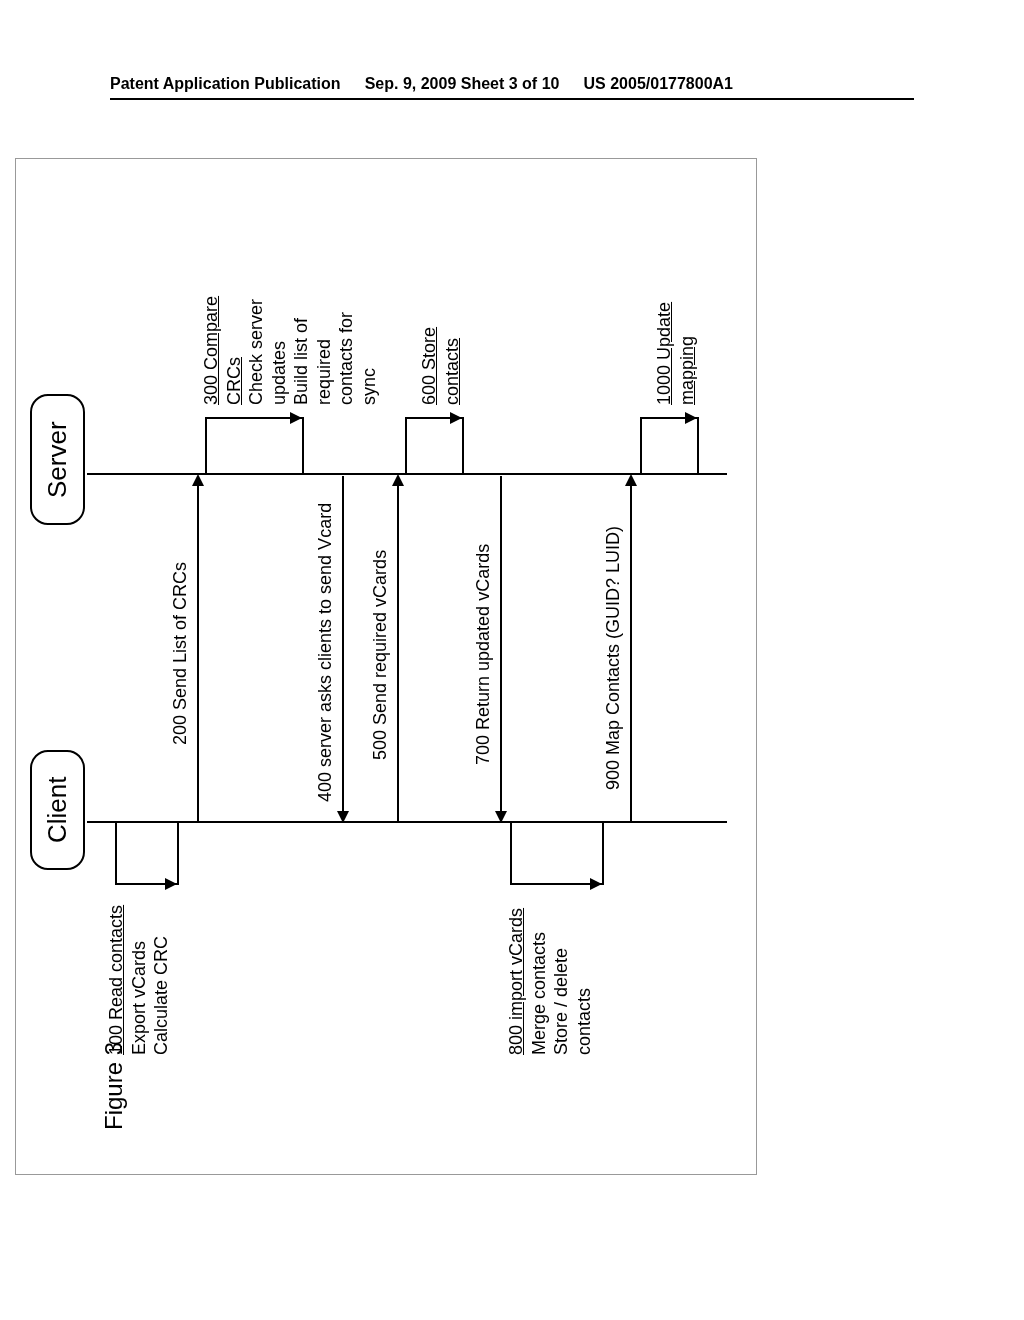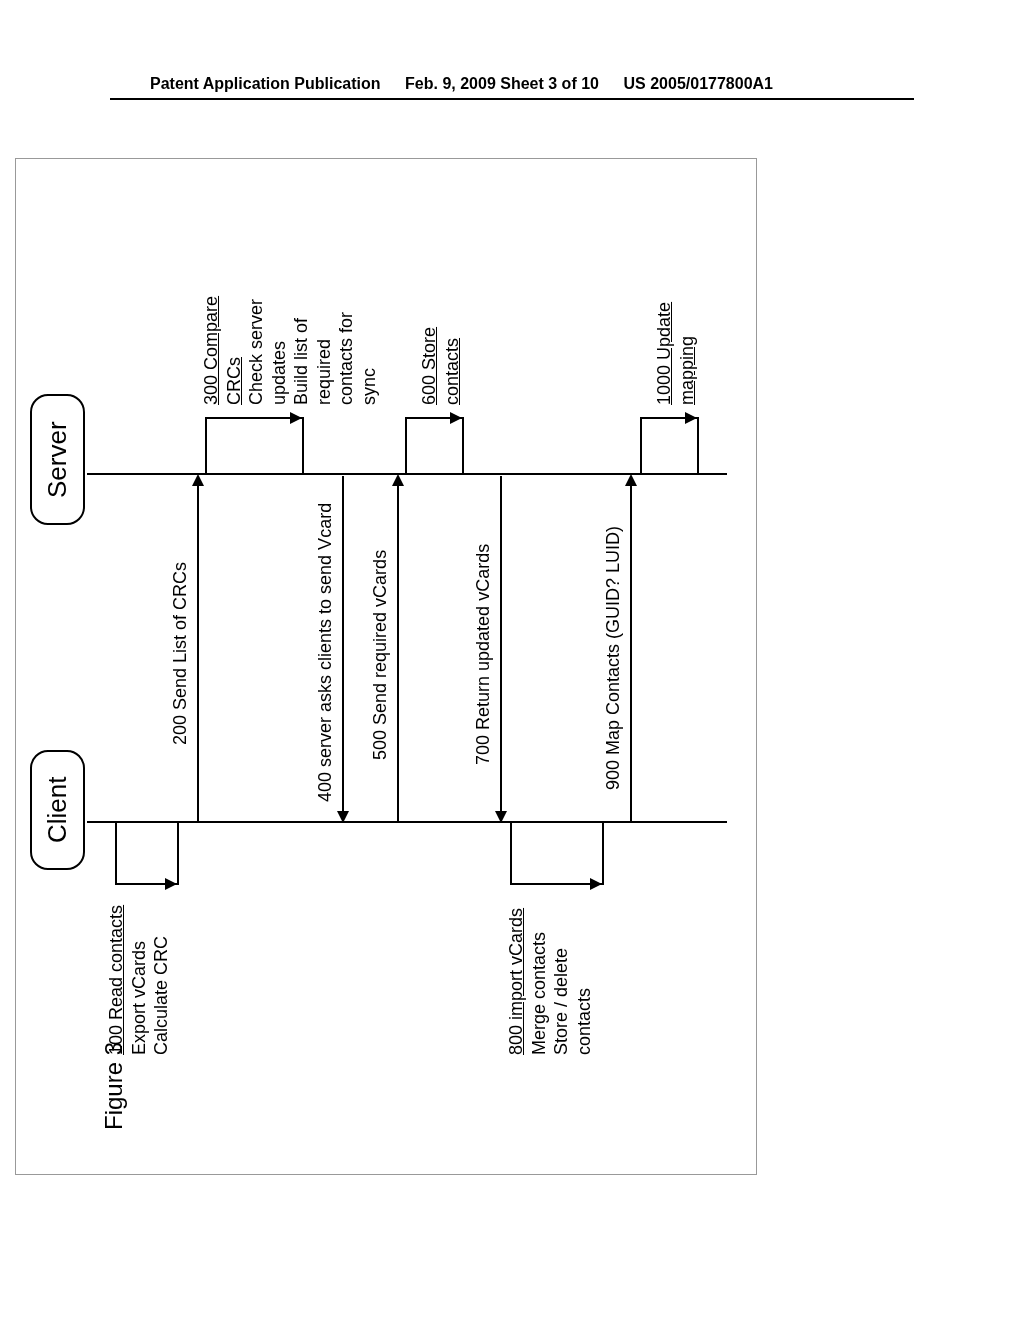--- a/index.html
+++ b/index.html
@@ -15,21 +15,20 @@
       position: absolute;
       top: 75px;
       left: 0;
       width: 843px;
       display: flex;
       justify-content: space-between;
       padding: 0 110px;
       box-sizing: border-box;
       font-size: 16px;
       font-weight: bold;
-      margin-left: 40px;
     }
     .header-rule {
       position: absolute;
       top: 98px;
       left: 110px;
       width: 804px;
       height: 2px;
       background: black;
     }
     .figure-label {
@@ -116,21 +115,21 @@
     .diagram-border {
       position: absolute;
       border: 1px solid #999;
     }
   </style>
 </head>
 <body>
 
 <div class="header">
   <span>Patent Application Publication</span>
-  <span>Feb. 9, 2009   Sheet 3 of 10</span>
+  <span>Sep. 9, 2009   Sheet 3 of 10</span>
   <span>US 2005/0177800A1</span>
 </div>
 <div class="header-rule"></div>
 
 <div class="figure-label">Figure 3</div>
 
 <div class="diagram-container">
 
   <div class="diagram-border" style="left:-130px; top:10px; width:1015px; height:740px;"></div>
 

